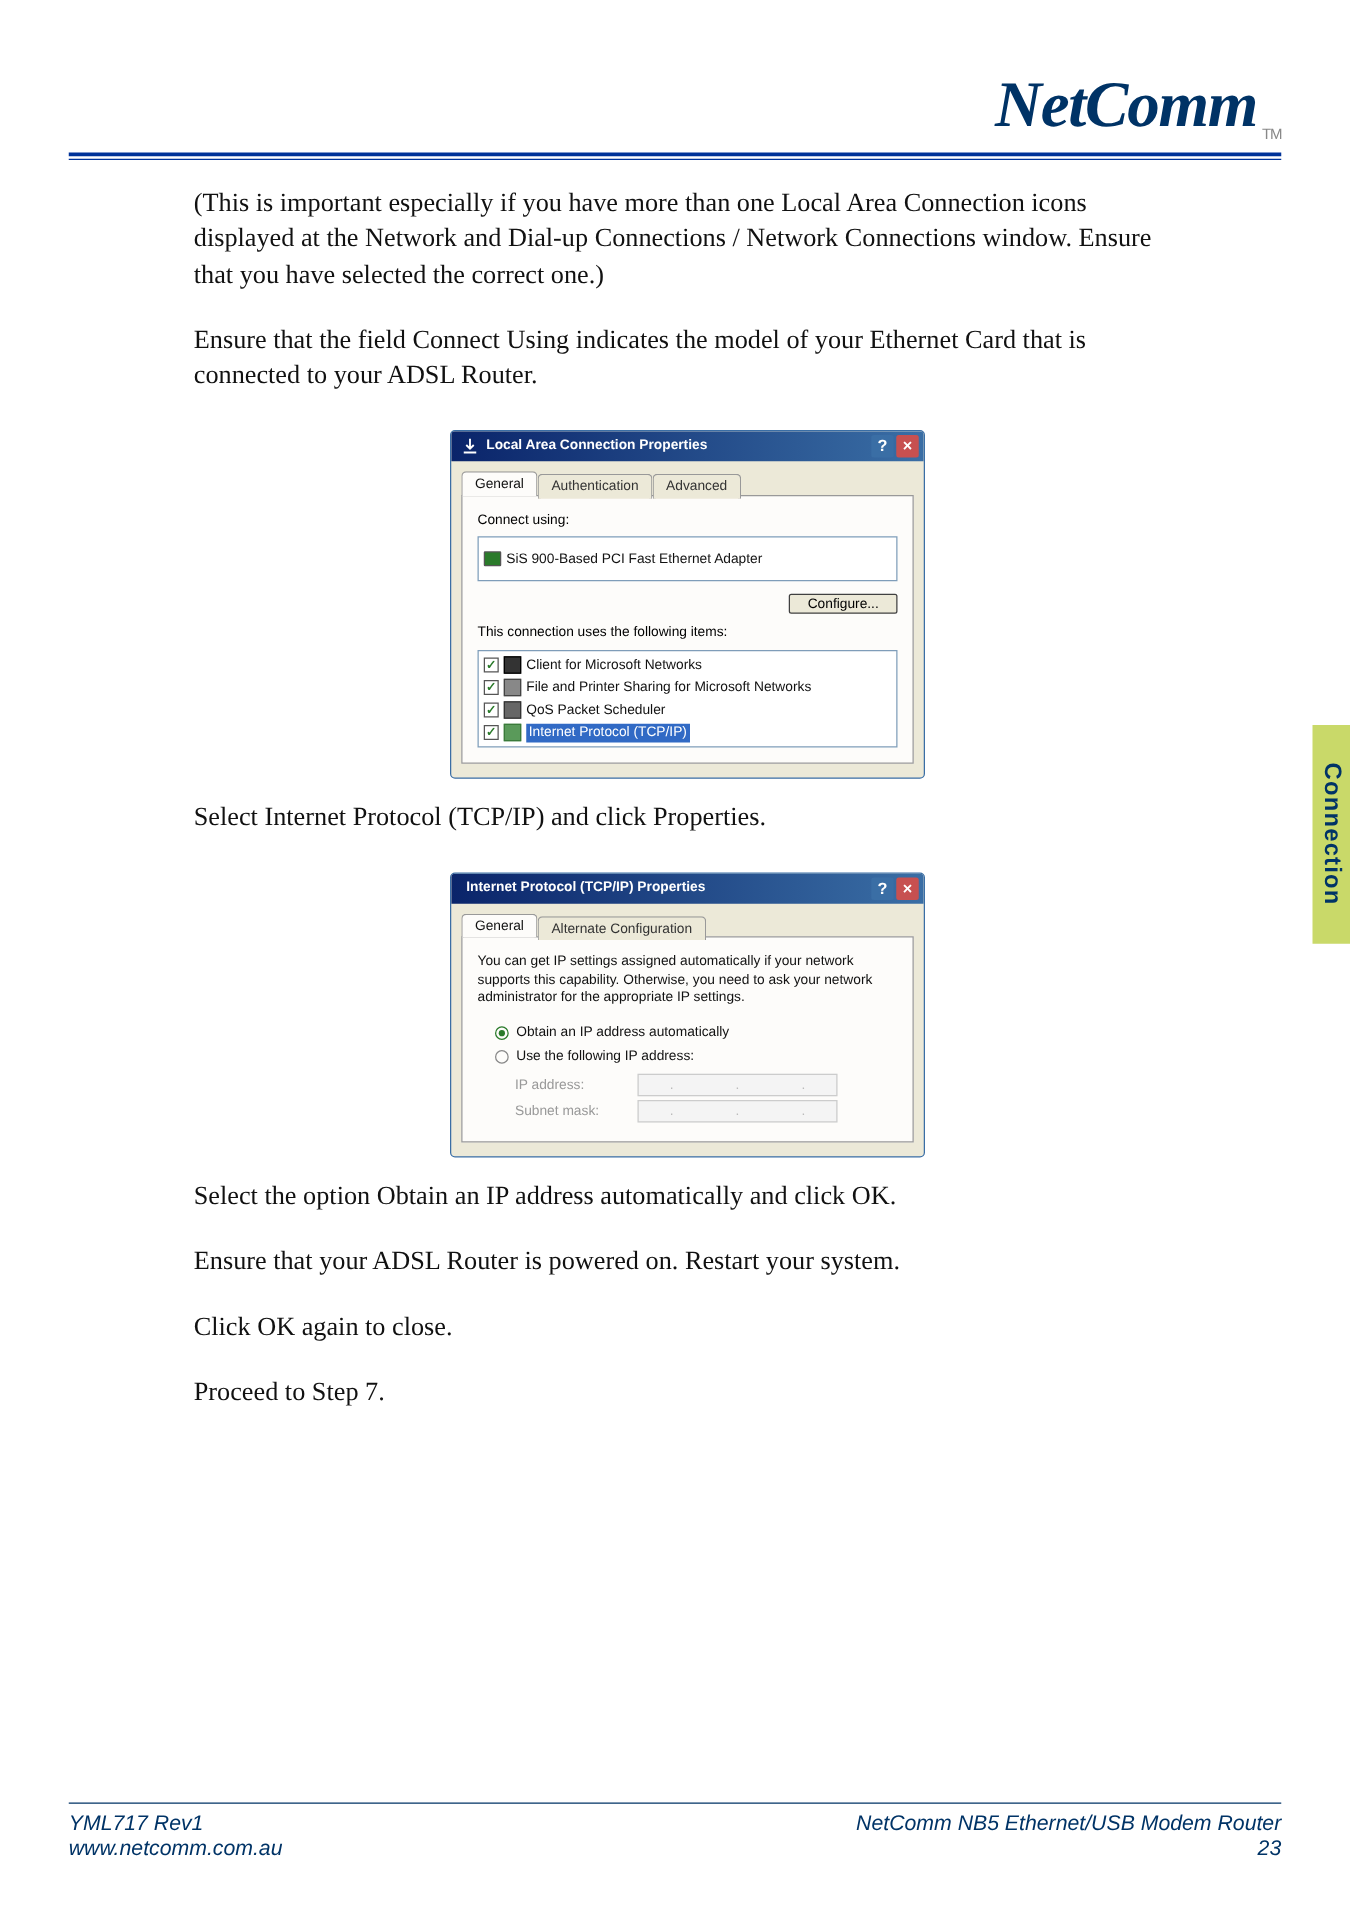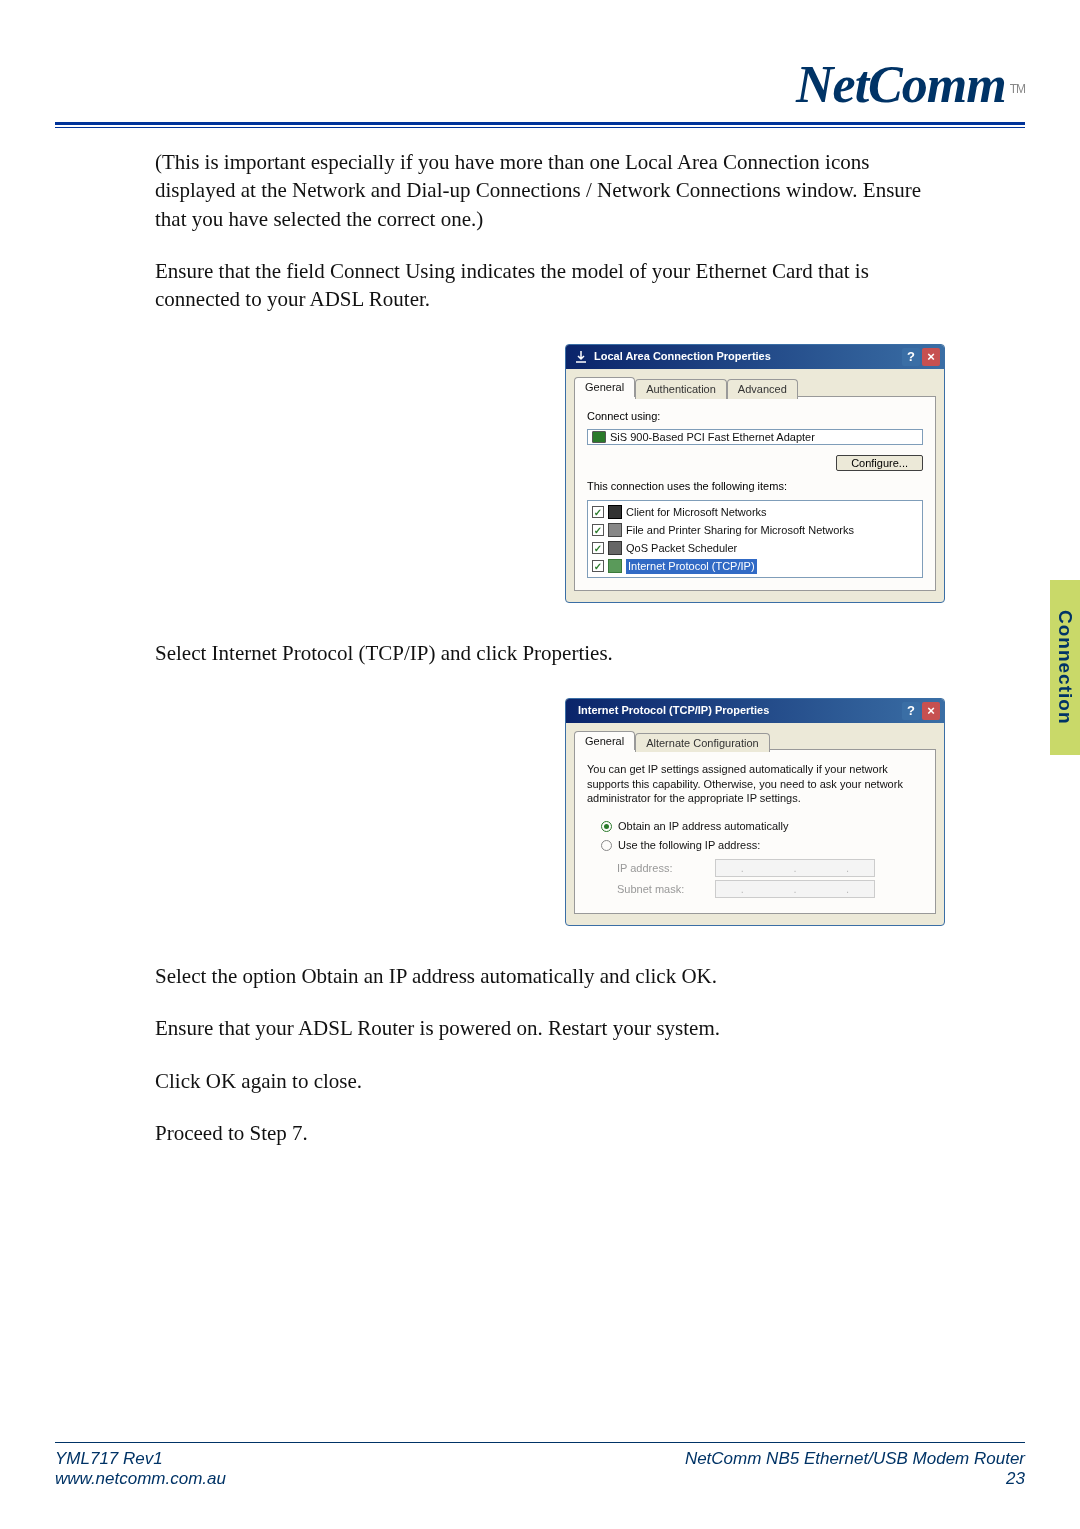--- a/index.html
+++ b/index.html
@@ -24,21 +24,21 @@
   }
   .logo {
     font-family: 'Brush Script MT', cursive;
     font-style: italic;
     font-weight: bold;
     font-size: 52px;
     color: #003366;
     letter-spacing: -1px;
     position: relative;
     display: flex;
-    align-items: center;
+    align-items: flex-end;
   }
   .logo .tm {
     font-family: Arial, sans-serif;
     font-size: 12px;
     font-style: normal;
     font-weight: normal;
     color: #888;
     margin-left: 4px;
     margin-top: 8px;
   }
@@ -52,22 +52,22 @@
   .body-text {
     margin-left: 100px;
     width: 790px;
     font-size: 21px;
     line-height: 1.35;
     color: #111;
   }
   .p { margin-bottom: 24px; }
   .screenshot-wrap {
     display: flex;
-    justify-content: flex-end;
-    margin: 30px 0 36px 0;
+    justify-content: center;
+    margin: 30px 0 16px 0;
   }
   .dlg {
     width: 380px;
     border: 1px solid #3a6ea5;
     background: #ece9d8;
     border-radius: 4px;
     overflow: hidden;
     font-family: Tahoma, Arial, sans-serif;
     font-size: 11px;
   }
@@ -120,21 +120,21 @@
     background: #fdfcfa;
     margin: 0 8px 10px 8px;
     padding: 12px 12px 12px 12px;
     position: relative;
     top: -1px;
   }
   .label-s { font-size: 11px; color: #000; margin-bottom: 6px; display: block; }
   .combo {
     border: 1px solid #7f9db9;
     background: #fff;
-    height: 16px;
+    height: 36px;
     display: flex;
     align-items: center;
     padding: 0 4px;
     gap: 4px;
     margin-bottom: 10px;
   }
   .nic-icon {
     width: 14px; height: 12px;
     background: #2a7a2a;
     border: 1px solid #555;

